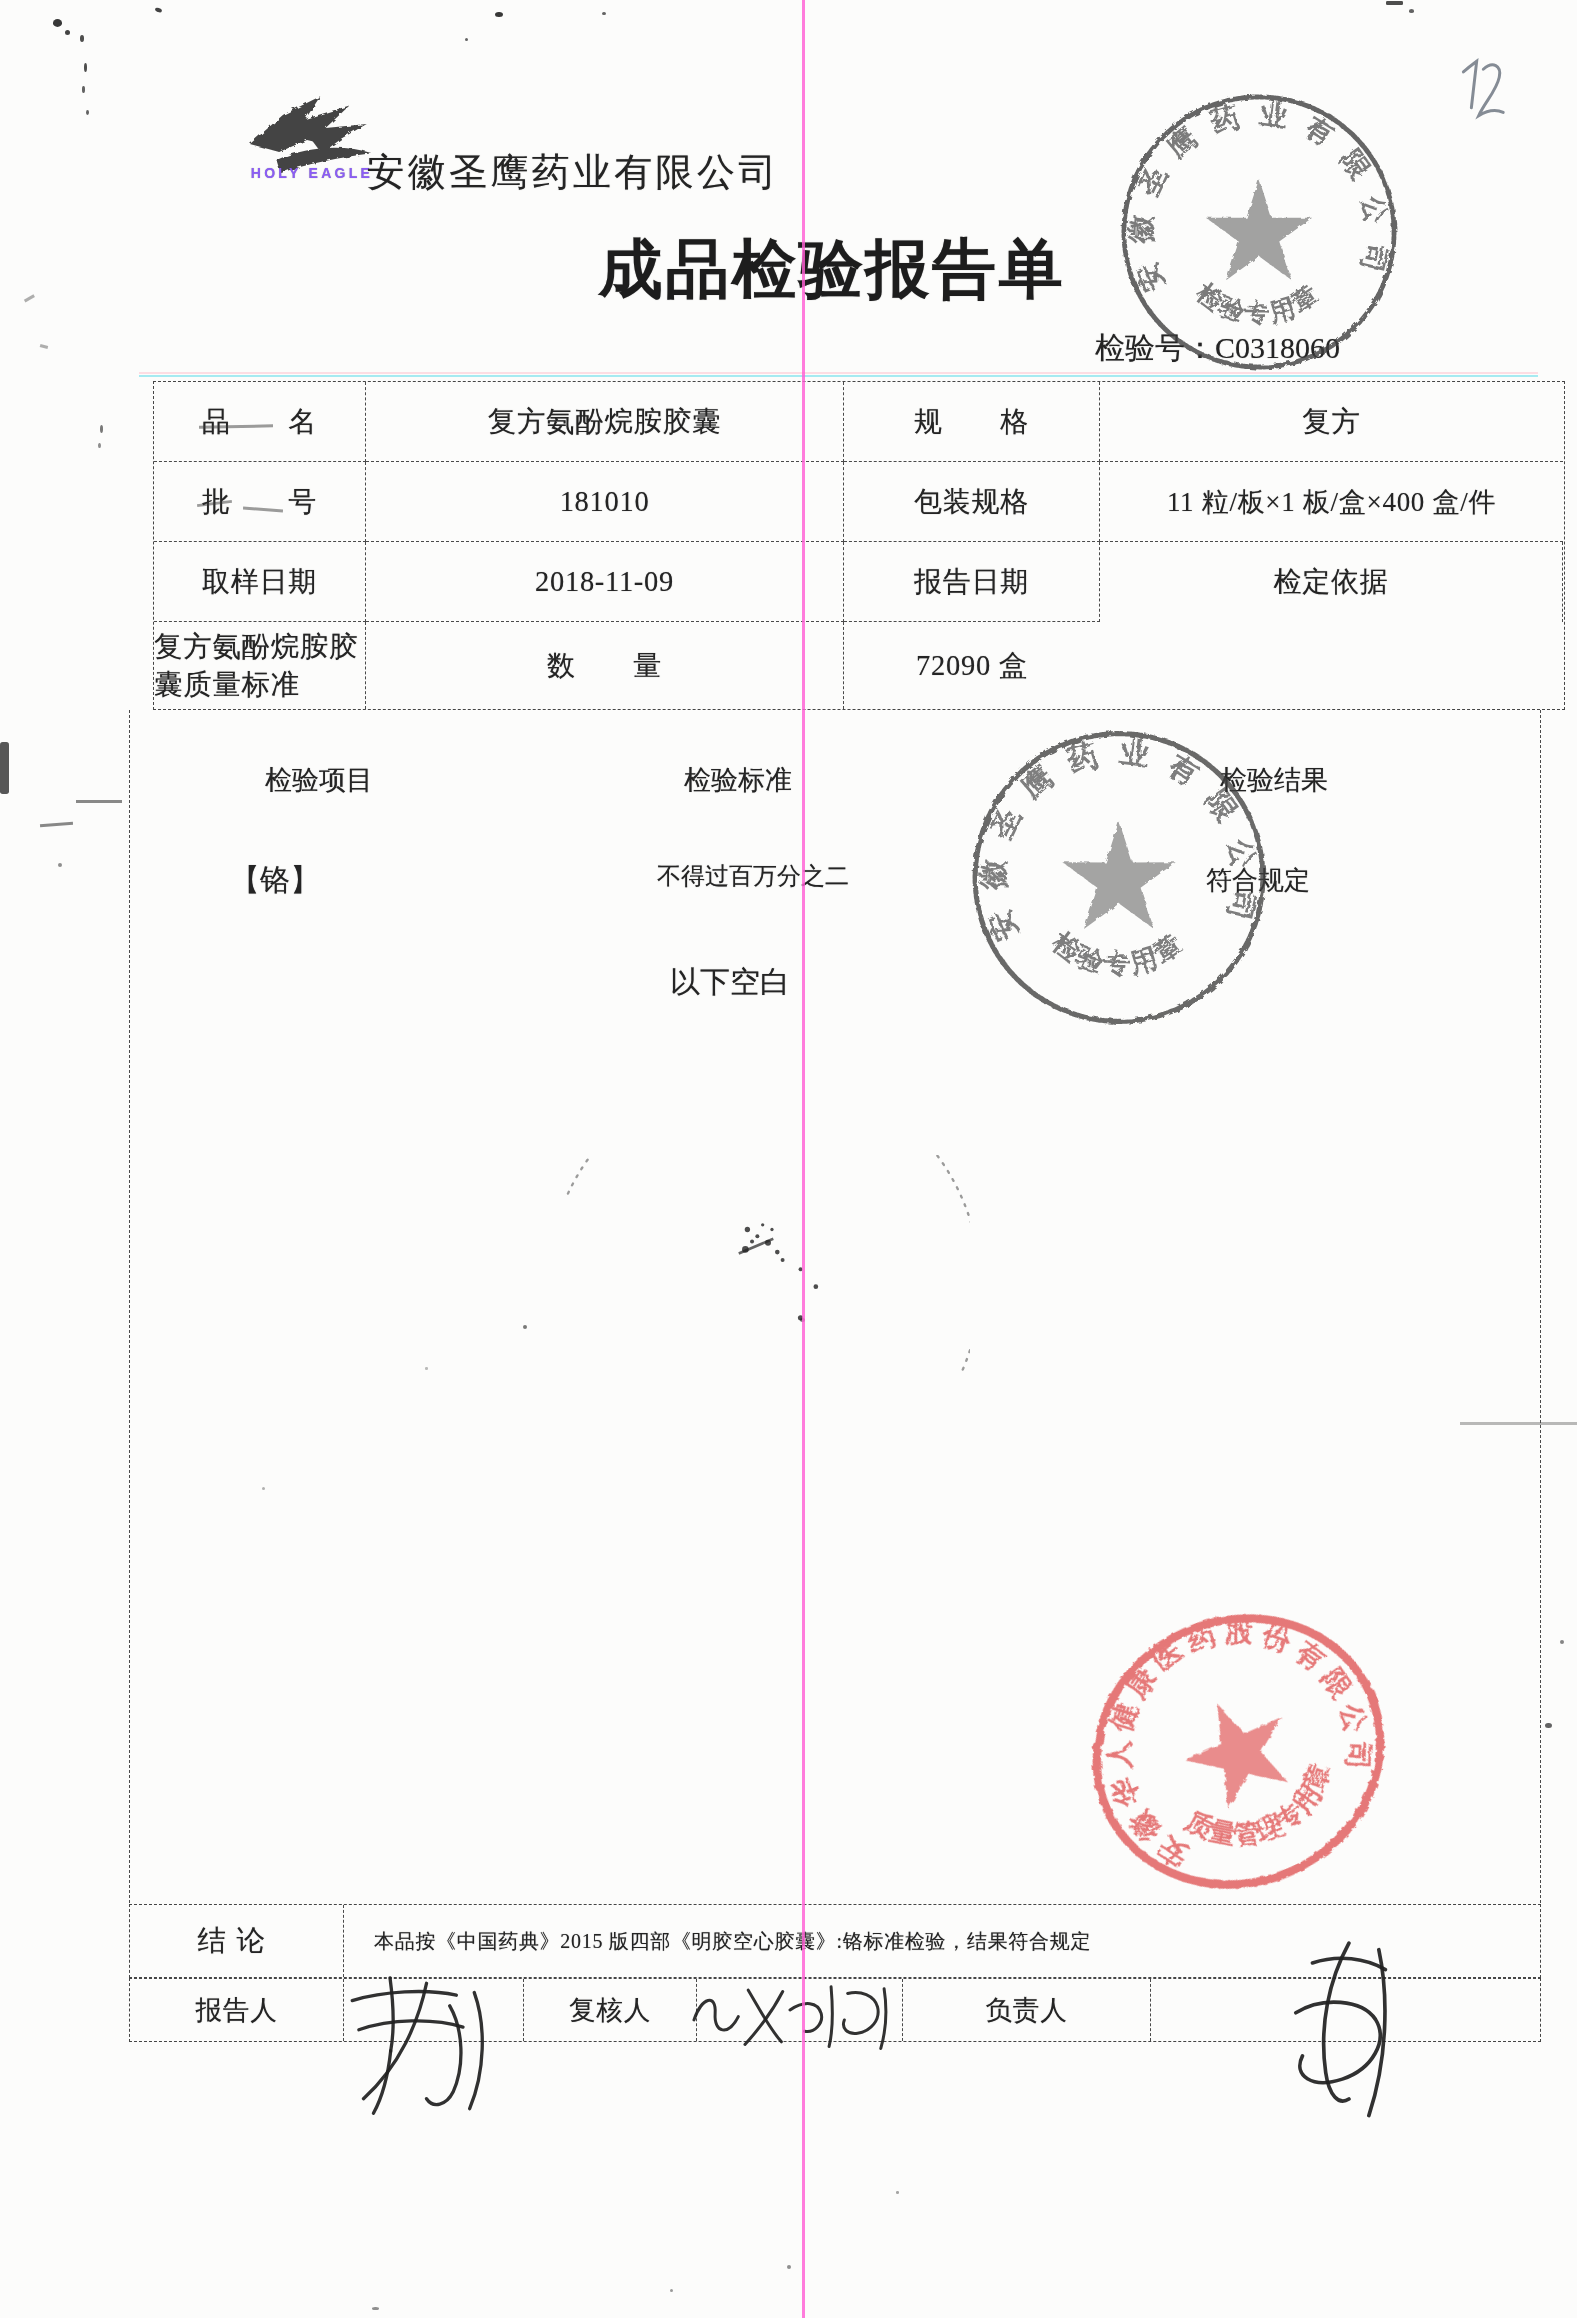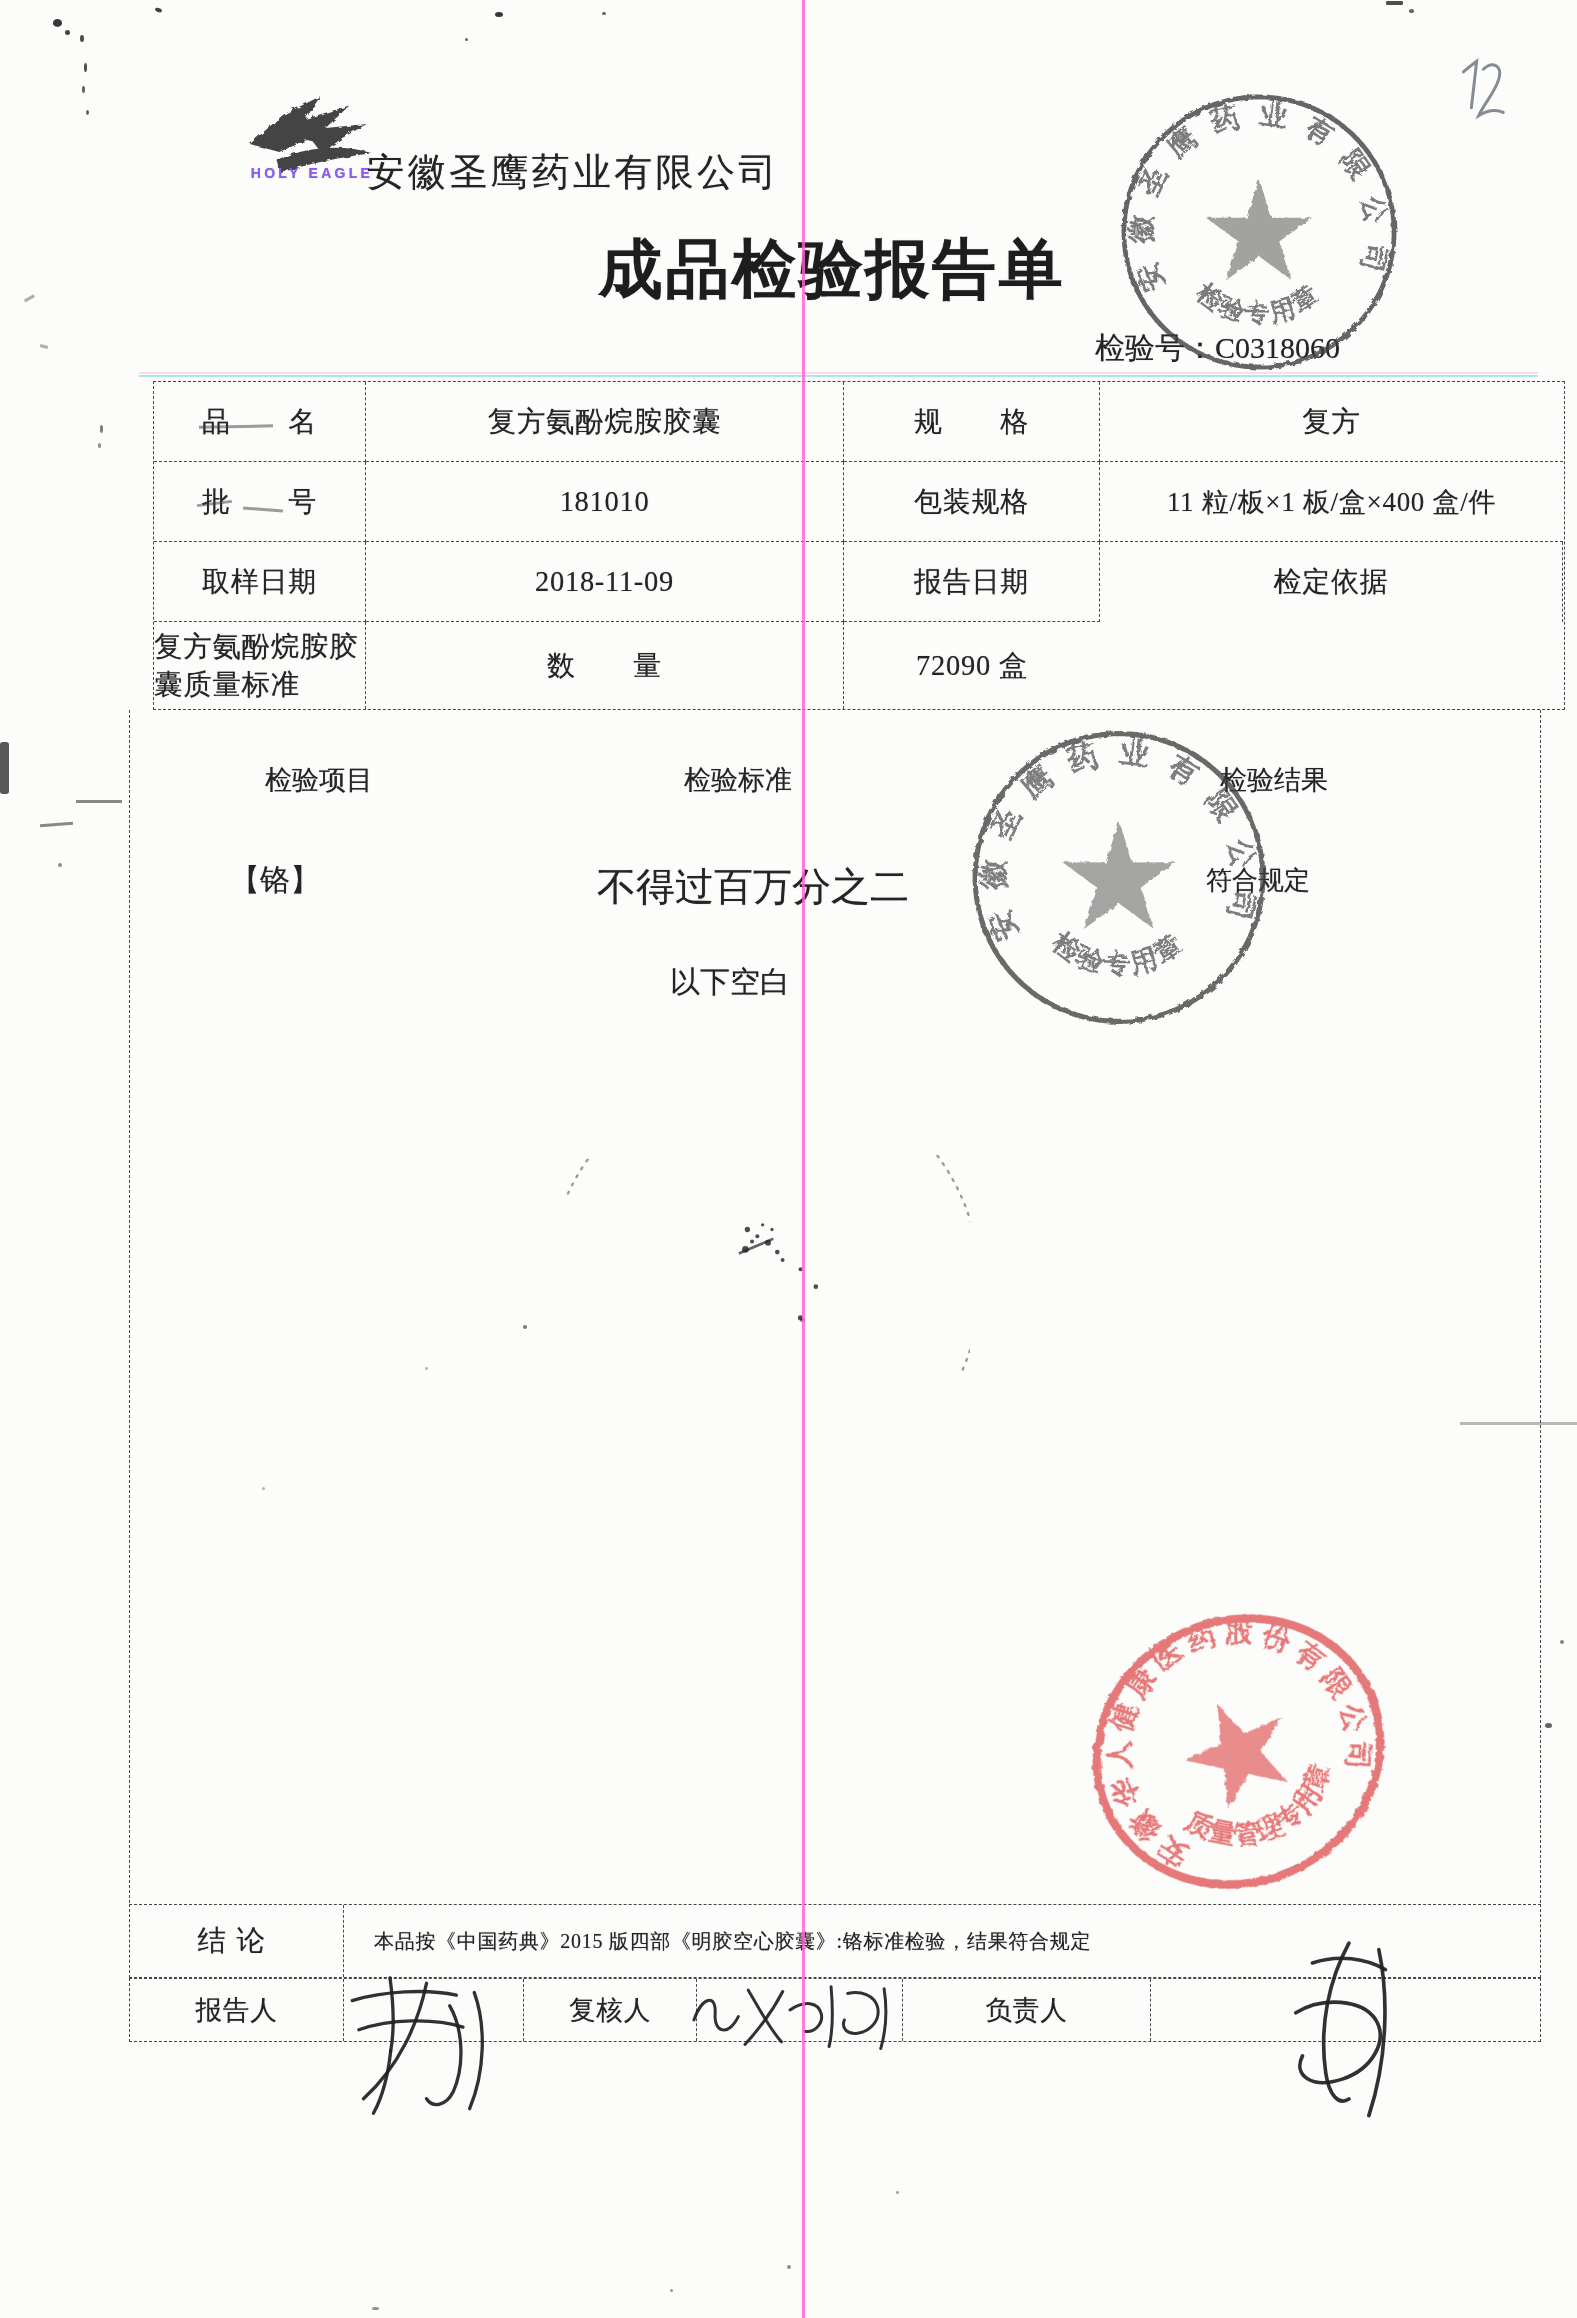--- a/index.html
+++ b/index.html
@@ -110,21 +110,21 @@
   <div class="smudge" style="left:197px;top:502px;width:35px;height:2.7px;opacity:.5;transform:rotate(-7deg);"></div>
   <div class="smudge" style="left:243px;top:508px;width:40px;height:3.3px;opacity:.5;transform:rotate(4deg);"></div>
 
   <div class="bigbox" style="left:129px;top:710px;width:1412px;height:1193px;"></div>
 
   <div class="fieldtxt ctr ink" style="left:319px;top:762px;font-size:27px;font-family:Liberation Serif, serif;">检验项目</div>
   <div class="fieldtxt ctr ink" style="left:738px;top:762px;font-size:27px;">检验标准</div>
   <div class="fieldtxt ctr ink" style="left:1274px;top:762px;font-size:27px;">检验结果</div>
 
   <div class="fieldtxt ctr ink" style="left:275px;top:860px;font-size:30px;">【铬】</div>
-  <div class="fieldtxt ctr ink" style="left:753px;top:860px;font-size:39px;">不得过百万分之二</div>
+  <div class="fieldtxt ctr ink" style="left:753px;top:860px;font-size:24px;">不得过百万分之二</div>
   <div class="fieldtxt ctr ink" style="left:1258px;top:863px;font-size:26px;">符合规定</div>
 
   <div class="fieldtxt ctr ink" style="left:730px;top:962px;font-size:30px;">以下空白</div>
 
   <svg class="stamp" style="left:961px;top:722px;" width="316" height="311" viewBox="0 0 480 480" xmlns:xlink="http://www.w3.org/1999/xlink">
     <g opacity=".78" filter="url(#grain)">
       <circle class="stamp-ring" cx="240" cy="240" r="222" stroke="#3f3f3f" stroke-width="8" stroke-dasharray="5 3"></circle>
       <path id="arcT2" d="M 85.8,329 A 178,178 0 1 1 394.2,329" fill="none"></path>
       <path id="arcB2" d="M 135.3,344.7 A 148,148 0 0 0 344.7,344.7" fill="none"></path>
       <text class="stamp-text" font-size="46" fill="#3f3f3f" fill-opacity=".85">

